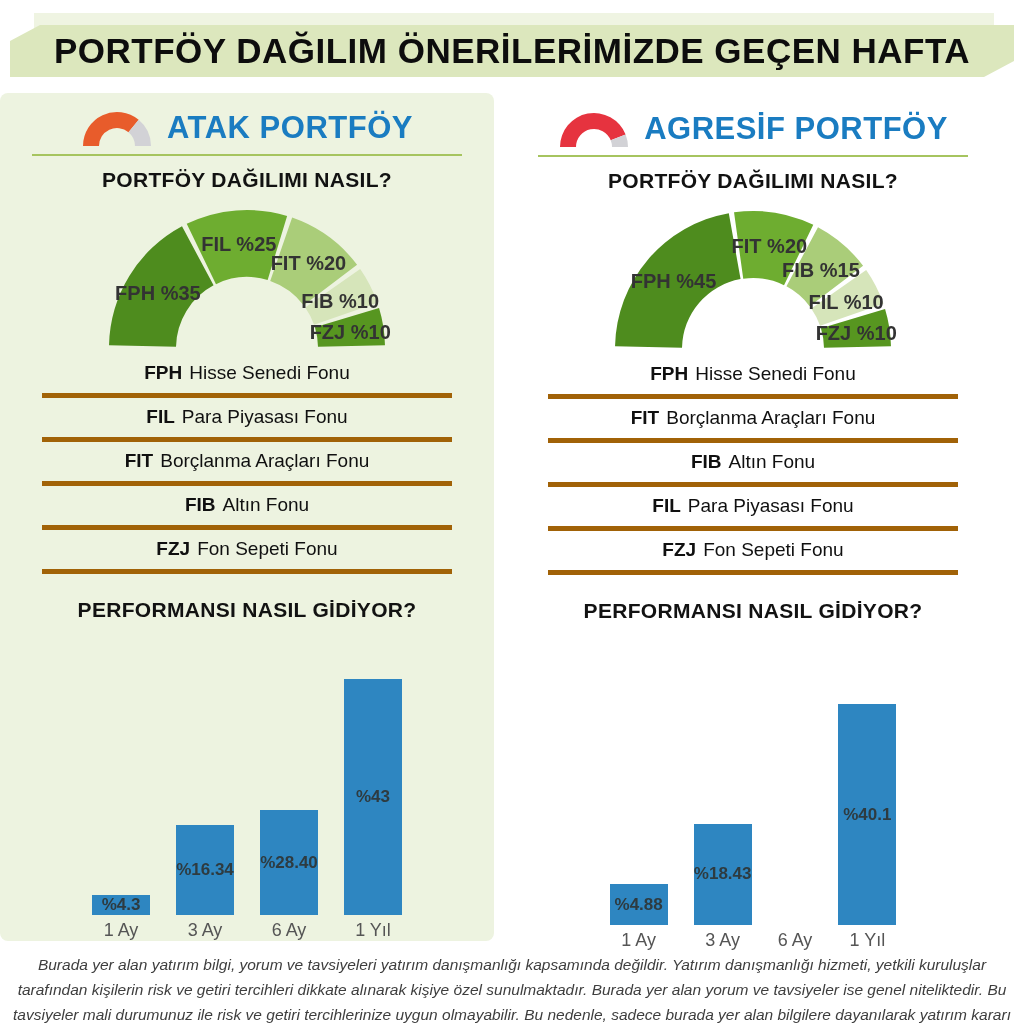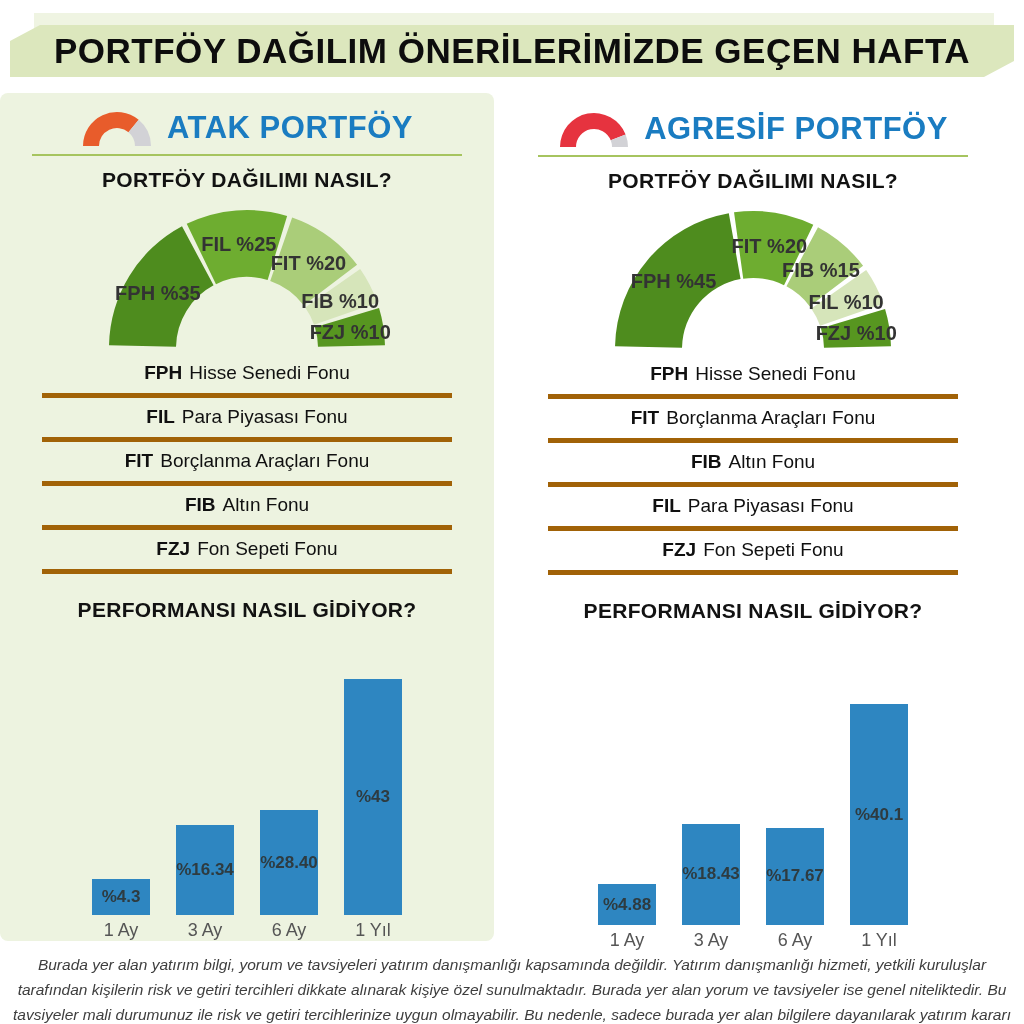--- a/index.html
+++ b/index.html
@@ -94,21 +94,21 @@
     <div class="fund-list">
         <div class="fund-row"><b>FPH</b><span>Hisse Senedi Fonu</span></div>
         <div class="fund-row"><b>FIL</b><span>Para Piyasası Fonu</span></div>
         <div class="fund-row"><b>FIT</b><span>Borçlanma Araçları Fonu</span></div>
         <div class="fund-row"><b>FIB</b><span>Altın Fonu</span></div>
         <div class="fund-row"><b>FZJ</b><span>Fon Sepeti Fonu</span></div>
       </div>
     <h3 class="q-title perf">PERFORMANSI NASIL GİDİYOR?</h3>
     <div class="bars">
         <div class="bar-col">
-          <div class="bar" style="height: 36px; background: rgb(46, 134, 193);">
+          <div class="bar" style="height: 20px; background: rgb(46, 134, 193);">
             <span class="bar-label">%4.3</span>
           </div>
           <div class="bar-cat">1 Ay</div>
         </div>
         <div class="bar-col">
           <div class="bar" style="height: 89.87px; background: rgb(46, 134, 193);">
             <span class="bar-label">%16.34</span>
           </div>
           <div class="bar-cat">3 Ay</div>
         </div>
@@ -166,23 +166,20 @@
           </div>
           <div class="bar-cat">1 Ay</div>
         </div>
         <div class="bar-col">
           <div class="bar" style="height: 101.365px; background: rgb(46, 134, 193);">
             <span class="bar-label">%18.43</span>
           </div>
           <div class="bar-cat">3 Ay</div>
         </div>
         <div class="bar-col">
-          <div class="bar" style="height: 97.185px; background: rgb(46, 134, 193);">
-            <span class="bar-label">%17.67</span>
-          </div>
           <div class="bar-cat">6 Ay</div>
         </div>
         <div class="bar-col">
           <div class="bar" style="height: 220.55px; background: rgb(46, 134, 193);">
             <span class="bar-label">%40.1</span>
           </div>
           <div class="bar-cat">1 Yıl</div>
         </div>
       </div>
   </section>

